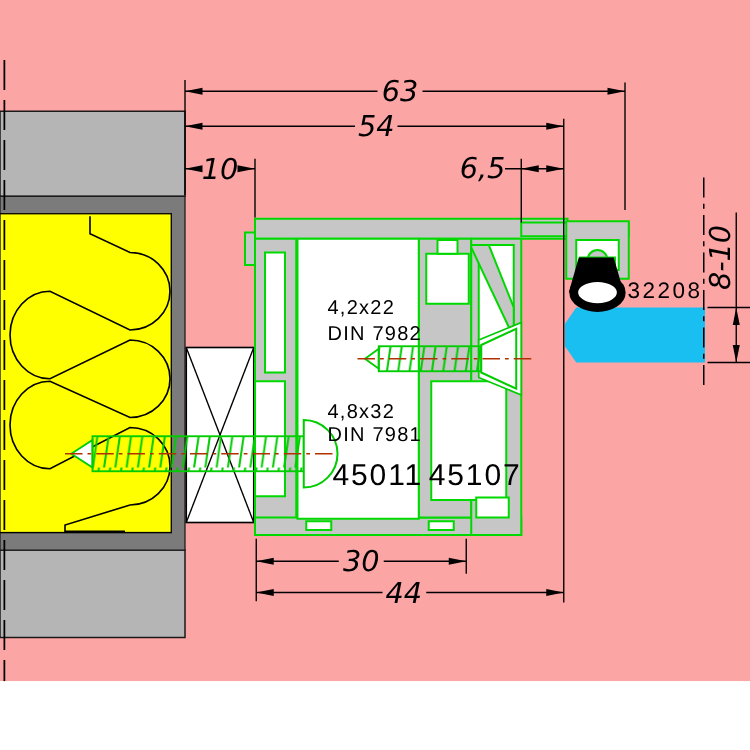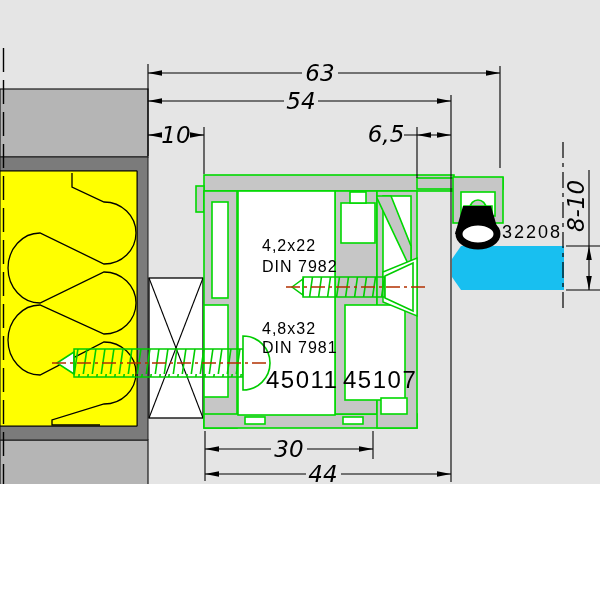--- a/index.html
+++ b/index.html
@@ -1,16 +1,16 @@
 <!DOCTYPE html>
 <html><head>
 <meta charset="utf-8">
 <style>
   html,body{margin:0;padding:0;background:#ffffff;}
-  .stage{width:600px;height:484px;position:relative;background:#e5e5e5;overflow:hidden;text-decoration:underline;}
+  .stage{width:600px;height:545px;position:relative;background:#fca5a5;overflow:hidden;text-decoration:underline;}
   svg{display:block;}
   text{font-family:"Liberation Sans",sans-serif;fill:#000;}
   .dimtxt{font-family:"DejaVu Sans",sans-serif;font-style:italic;font-size:23px;fill:#000;}
   .lbl-small{font-size:16px;letter-spacing:1px;}
   .lbl-part{font-size:24px;letter-spacing:1.5px;}
   .lbl-gasket{font-size:18px;letter-spacing:2px;}
 </style>
 </head>
 <body>
 

